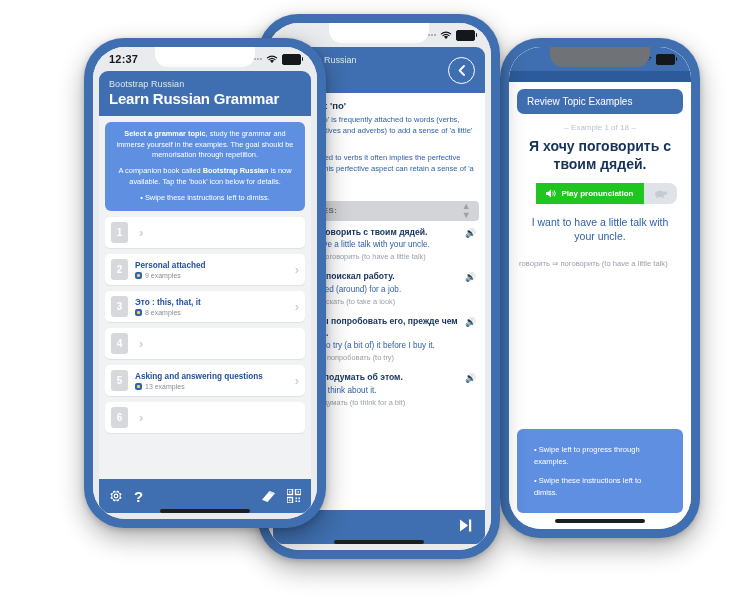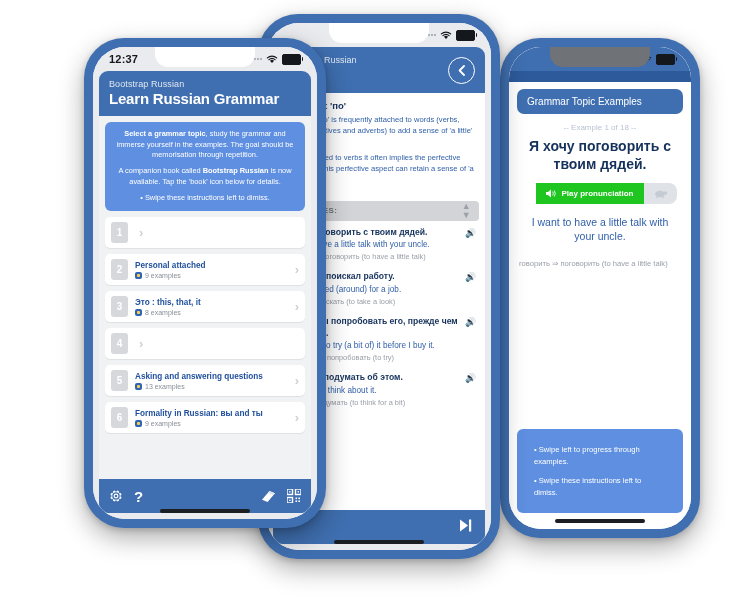--- a/index.html
+++ b/index.html
@@ -454,21 +454,21 @@
               <path d="M1.6 3.1 a8 8 0 0 1 10.8 0" stroke="#14171c" stroke-width="1.5" fill="none" stroke-linecap="round"></path>
               <path d="M3.4 5.2 a5.4 5.4 0 0 1 7.2 0" stroke="#14171c" stroke-width="1.4" fill="none" stroke-linecap="round"></path>
             </svg>
             <div class="batt"></div>
           </div>
         </div>
 
         <div class="p3-headband"></div>
 
         <div class="p3-titlewrap">
-          <div class="p3-pill">Grammar Topic Examples</div>
+          <div class="p3-pill">Review Topic Examples</div>
         </div>
 
         <div class="p3-counter">-- Example 1 of 18 --</div>
         <div class="p3-phrase">Я хочу поговорить с твоим дядей.</div>
 
         <div class="p3-playrow">
           <div class="p3-play">
             <svg width="10" height="9" viewBox="0 0 10 9">
               <path d="M0 3 h2 L5 0.5 v8 L2 6 H0 Z" fill="#ffffff"></path>
               <path d="M6.6 2.6 a3 3 0 0 1 0 3.8" stroke="#ffffff" stroke-width="0.9" fill="none"></path>
@@ -672,27 +672,20 @@
                 <div class="topic-meta">
                   <span class="badge-ico"></span>
                   <span class="topic-count">13 examples</span>
                 </div>
               </div>
               <div class="chev">›</div>
             </div>
 
             <div class="topic-row">
               <div class="topic-num">6</div>
-              <div class="topic-txt">
-                <div class="topic-name">Formality in Russian: вы and ты</div>
-                <div class="topic-meta">
-                  <span class="badge-ico"></span>
-                  <span class="topic-count">9 examples</span>
-                </div>
-              </div>
               <div class="chev">›</div>
             </div>
 
           </div>
         </div>
 
         <div class="p1-toolbar">
           <div class="tb-left">
             <div class="tb-ico">
               <svg width="14" height="14" viewBox="0 0 16 16">

